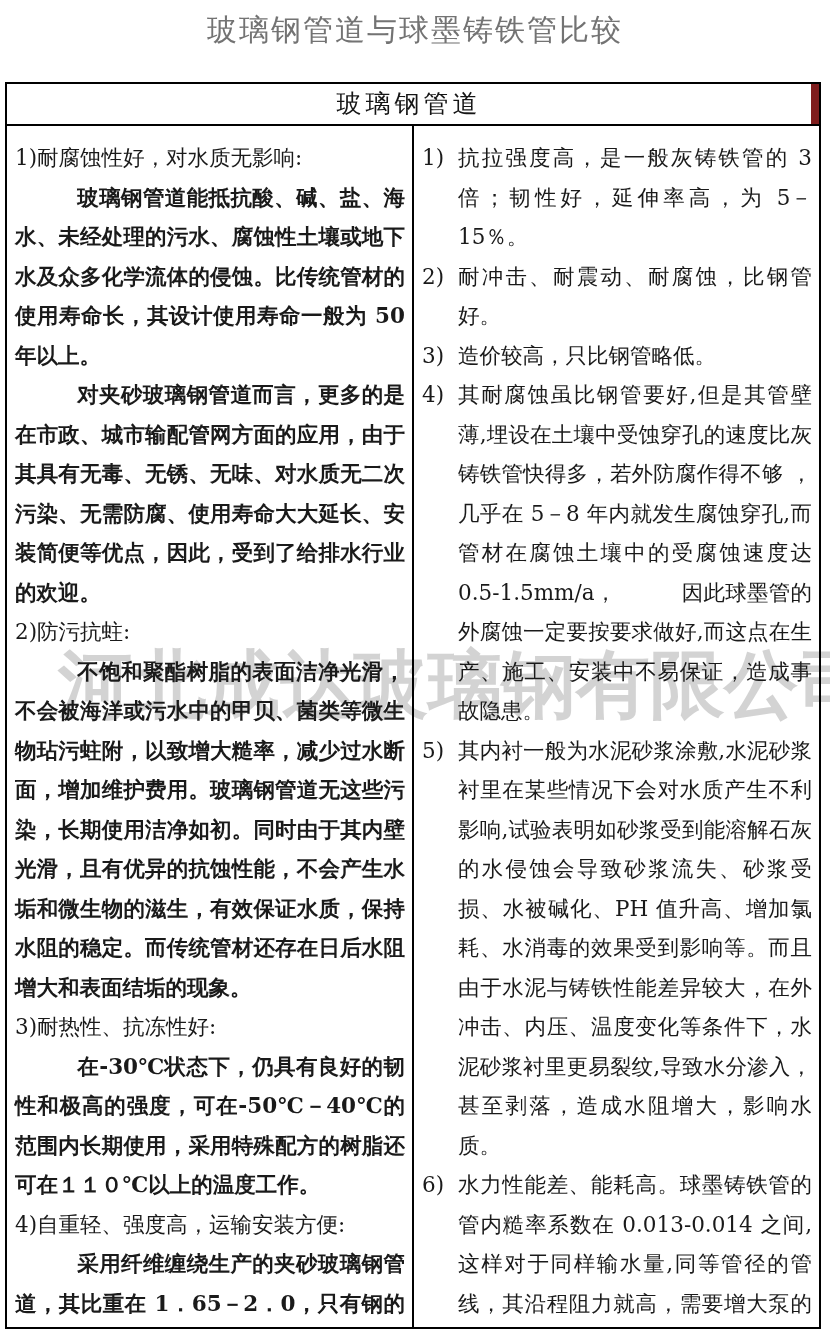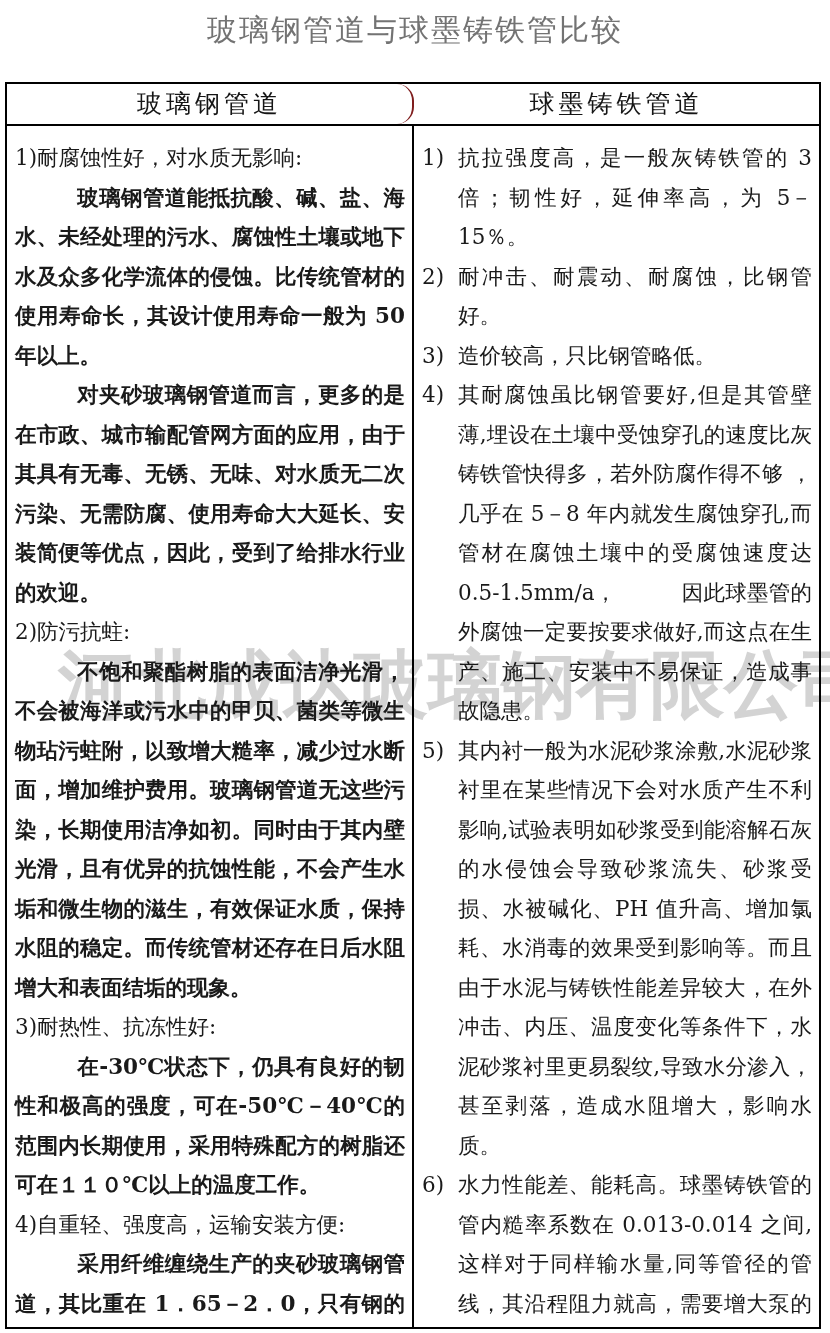--- a/index.html
+++ b/index.html
@@ -49,21 +49,21 @@
   }
   .hdr{display:flex;border-bottom:2px solid #000;flex:none;}
   .th{
     flex:1;
     text-align:center;
     font-size:25px;
     letter-spacing:4px;
     padding:3px 0 4px 0;
     color:#151515;
   }
-  .th.left{border-right:2px solid #7f1d1d;border-radius:17px;}
+  .th.left{border-right:8px solid #7f1d1d;}
 
   .bodyrow{flex:1;display:flex;overflow:hidden;}
   .cell{
     flex:1;
     padding:12px 7px 0 8px;
     font-size:21.5px;
     line-height:39.5px;
     text-align:justify;
     color:#1a1a1a;
     overflow:hidden;
@@ -83,21 +83,20 @@
 
 <div class="page">
 
   <h1 class="doc-title">玻璃钢管道与球墨铸铁管比较</h1>
 
   <div class="watermark">河北成达玻璃钢有限公司</div>
 
   <div class="tbl">
     <div class="hdr">
       <div class="th left">玻璃钢管道</div>
-      <div class="th">球墨铸铁管道</div>
     </div>
     <div class="bodyrow">
       <div class="cell left">
           <p class="item-head">1)耐腐蚀性好，对水质无影响:</p>
           <p class="para">玻璃钢管道能抵抗酸、碱、盐、海水、未经处理的污水、腐蚀性土壤或地下水及众多化学流体的侵蚀。比传统管材的使用寿命长，其设计使用寿命一般为 50 年以上。</p>
           <p class="para">对夹砂玻璃钢管道而言，更多的是在市政、城市输配管网方面的应用，由于其具有无毒、无锈、无味、对水质无二次污染、无需防腐、使用寿命大大延长、安装简便等优点，因此，受到了给排水行业的欢迎。</p>
           <p class="item-head">2)防污抗蛀:</p>
           <p class="para">不饱和聚酯树脂的表面洁净光滑，不会被海洋或污水中的甲贝、菌类等微生物玷污蛀附，以致增大糙率，减少过水断面，增加维护费用。玻璃钢管道无这些污染，长期使用洁净如初。同时由于其内壁光滑，且有优异的抗蚀性能，不会产生水垢和微生物的滋生，有效保证水质，保持水阻的稳定。而传统管材还存在日后水阻增大和表面结垢的现象。</p>
           <p class="item-head">3)耐热性、抗冻性好:</p>
           <p class="para">在-30℃状态下，仍具有良好的韧性和极高的强度，可在-50℃－40℃的范围内长期使用，采用特殊配方的树脂还可在１１０℃以上的温度工作。</p>

